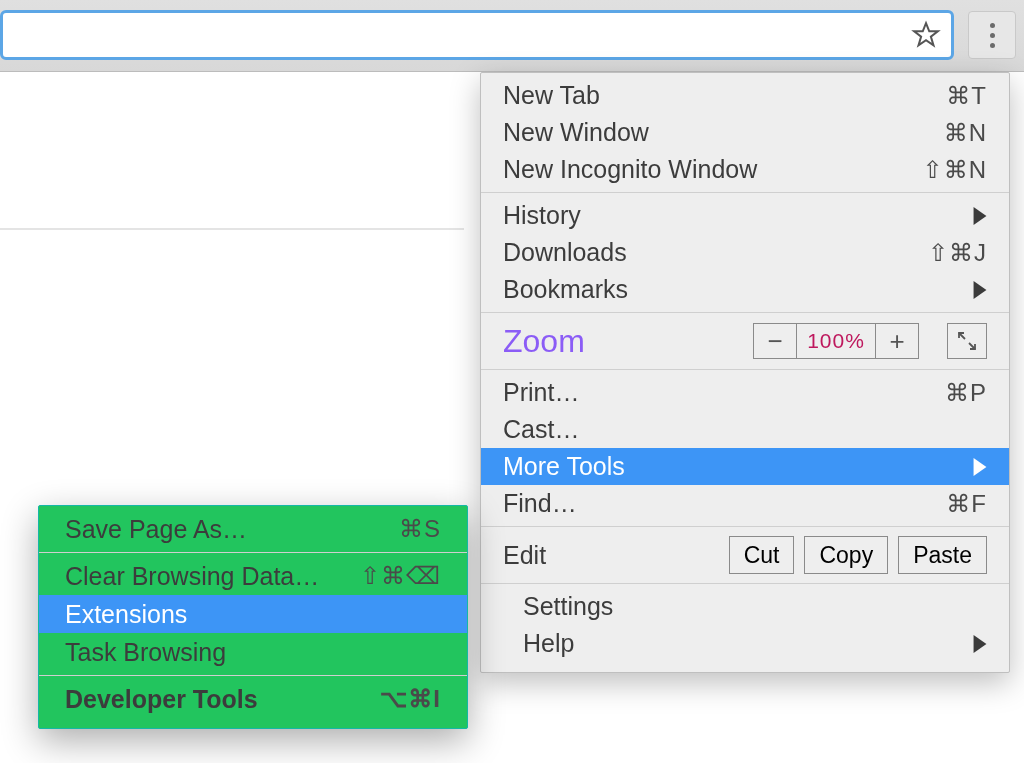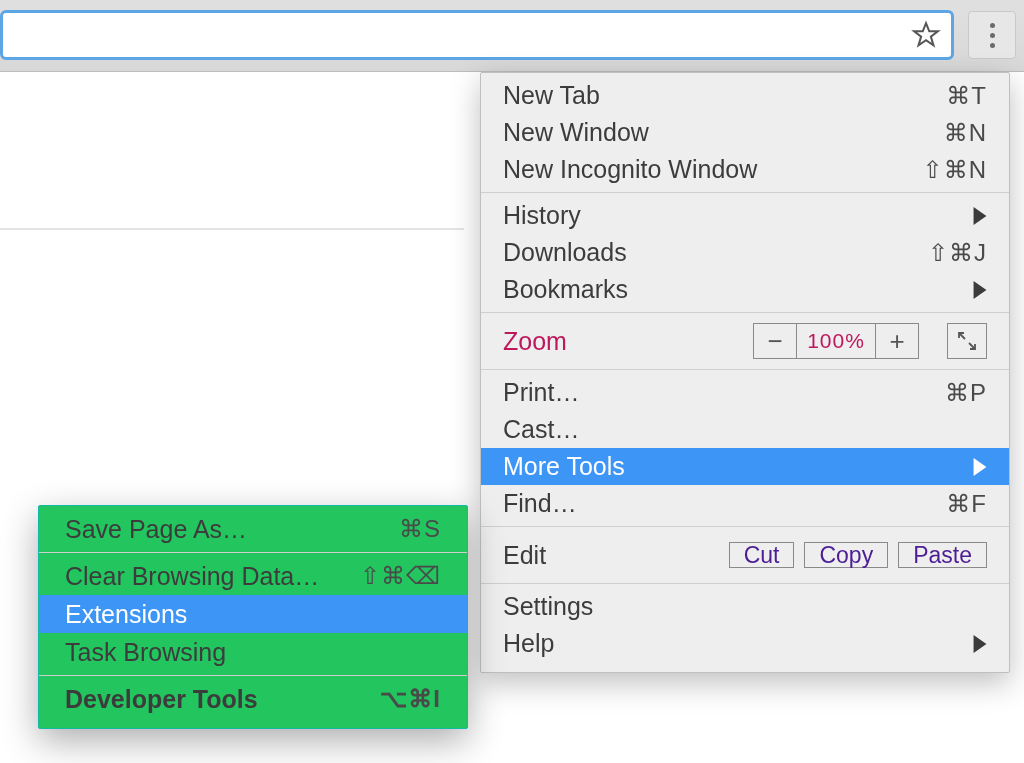--- a/index.html
+++ b/index.html
@@ -112,21 +112,21 @@
   .submenu-arrow svg { width: 14px; height: 18px; display:block; }
   .submenu-arrow { margin-left: 8px; }
 
   
   .zoom-row {
     display: flex;
     align-items: center;
     height: 56px;
     padding: 0 22px;
   }
-  .zoom-label { flex: 1; font-size: 25px; color:#be185d; }
+  .zoom-label { flex: 1; font-size: 32px; color:#8b5cf6; }
   .zoom-controls { display:flex; align-items:center; }
   .zoom-btn, .zoom-pct, .fullscreen-btn {
     border: 1.5px solid #8a8a8a;
     height: 36px;
     display:flex; align-items:center; justify-content:center;
     background: #eee;
     font-size: 26px;
     color: #555;
   }
   .zoom-btn { width: 44px; }
@@ -138,26 +138,26 @@
   
   .edit-row {
     display:flex; align-items:center;
     height: 56px;
     padding: 0 22px;
   }
   .edit-label { flex:1; font-size:25px; color:#3c3c3c; }
   .edit-buttons { display:flex; gap: 0; }
   .edit-btn {
     border: 1.5px solid #8a8a8a;
-    height: 26px;
+    height: 38px;
     padding: 0 14px;
     display:flex; align-items:center; justify-content:center;
     background:#eee;
     font-size: 23px;
-    color:#4c1d95;
+    color:#000000;
   }
   .edit-btn + .edit-btn { margin-left: 10px; }
 
   
   .sub-menu {
     position: absolute;
     top: 505px;
     left: 38px;
     width: 430px;
     background: #22c55e;
@@ -301,21 +301,21 @@
           <span>Copy</span>
         </div>
       <div class="edit-btn">
           <span>Paste</span>
         </div>
     </div>
   </div>
 
   <div class="menu-divider"></div>
 
-  <div class="menu-section" style="padding-bottom:10px;">
+  <div class="menu-section" style="padding-bottom:10px;padding-left:20px;">
     <div class="menu-item">
       <span class="menu-label">Settings</span>
     </div>
     <div class="menu-item">
       <span class="menu-label">Help</span>
       <span class="submenu-arrow">
         <svg viewBox="0 0 10 14">
             <polygon points="0,0 10,7 0,14" fill="#3b3b3b"></polygon>
           </svg>
       </span>

